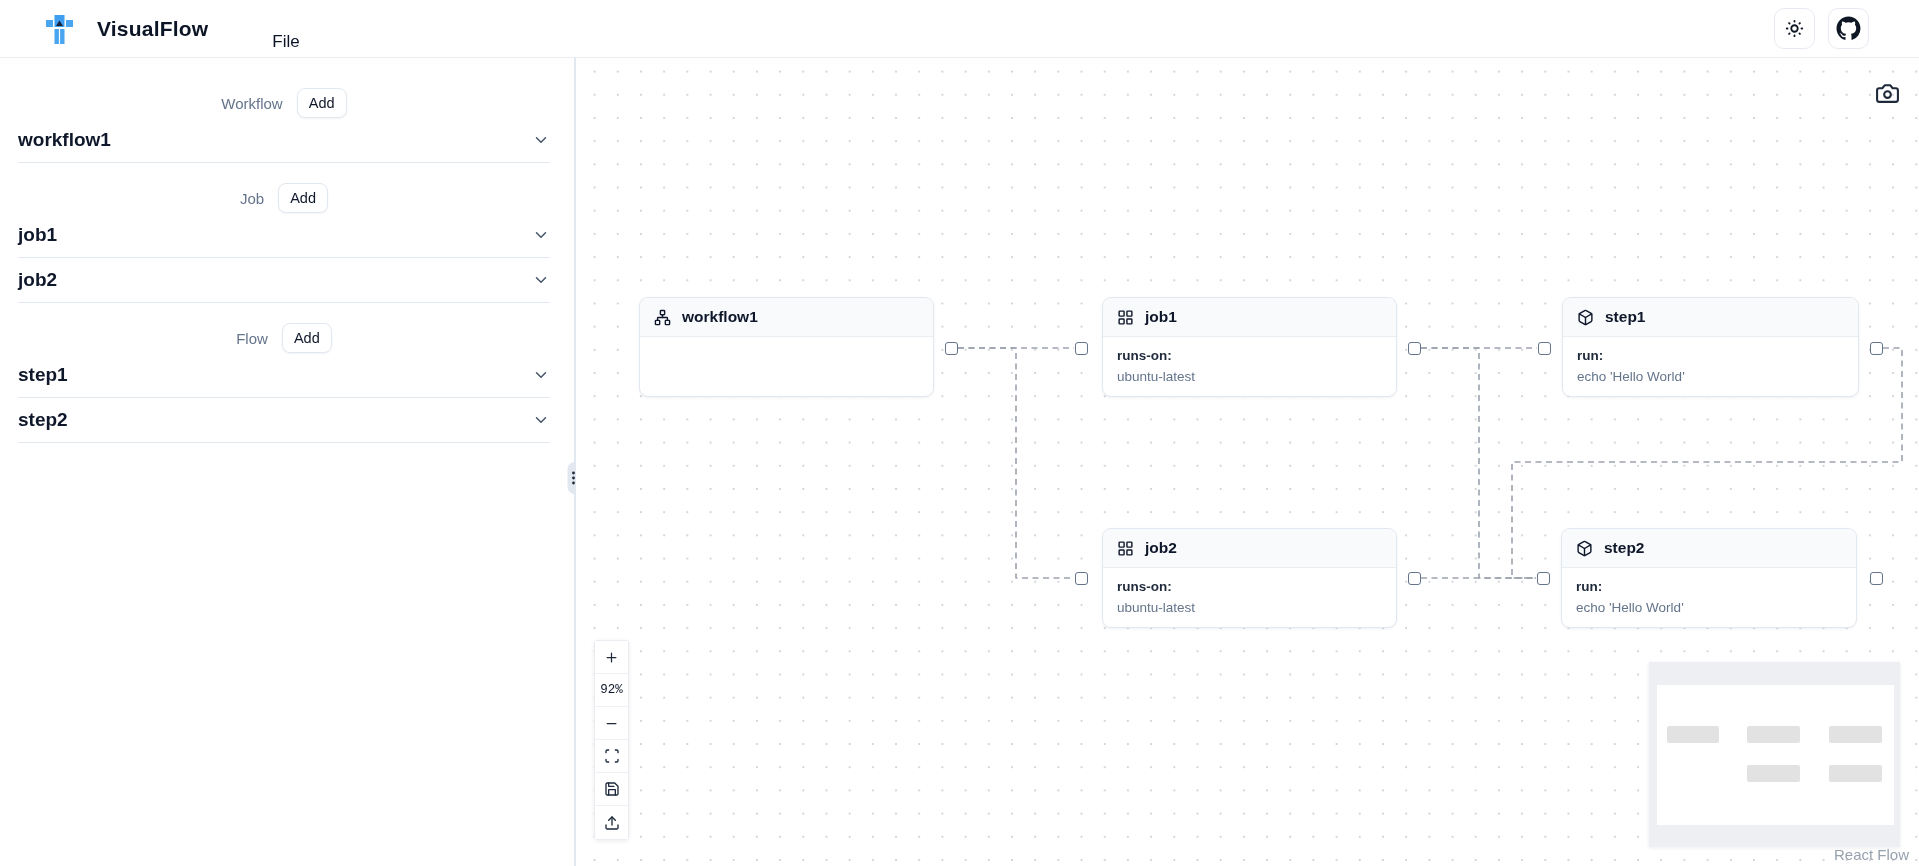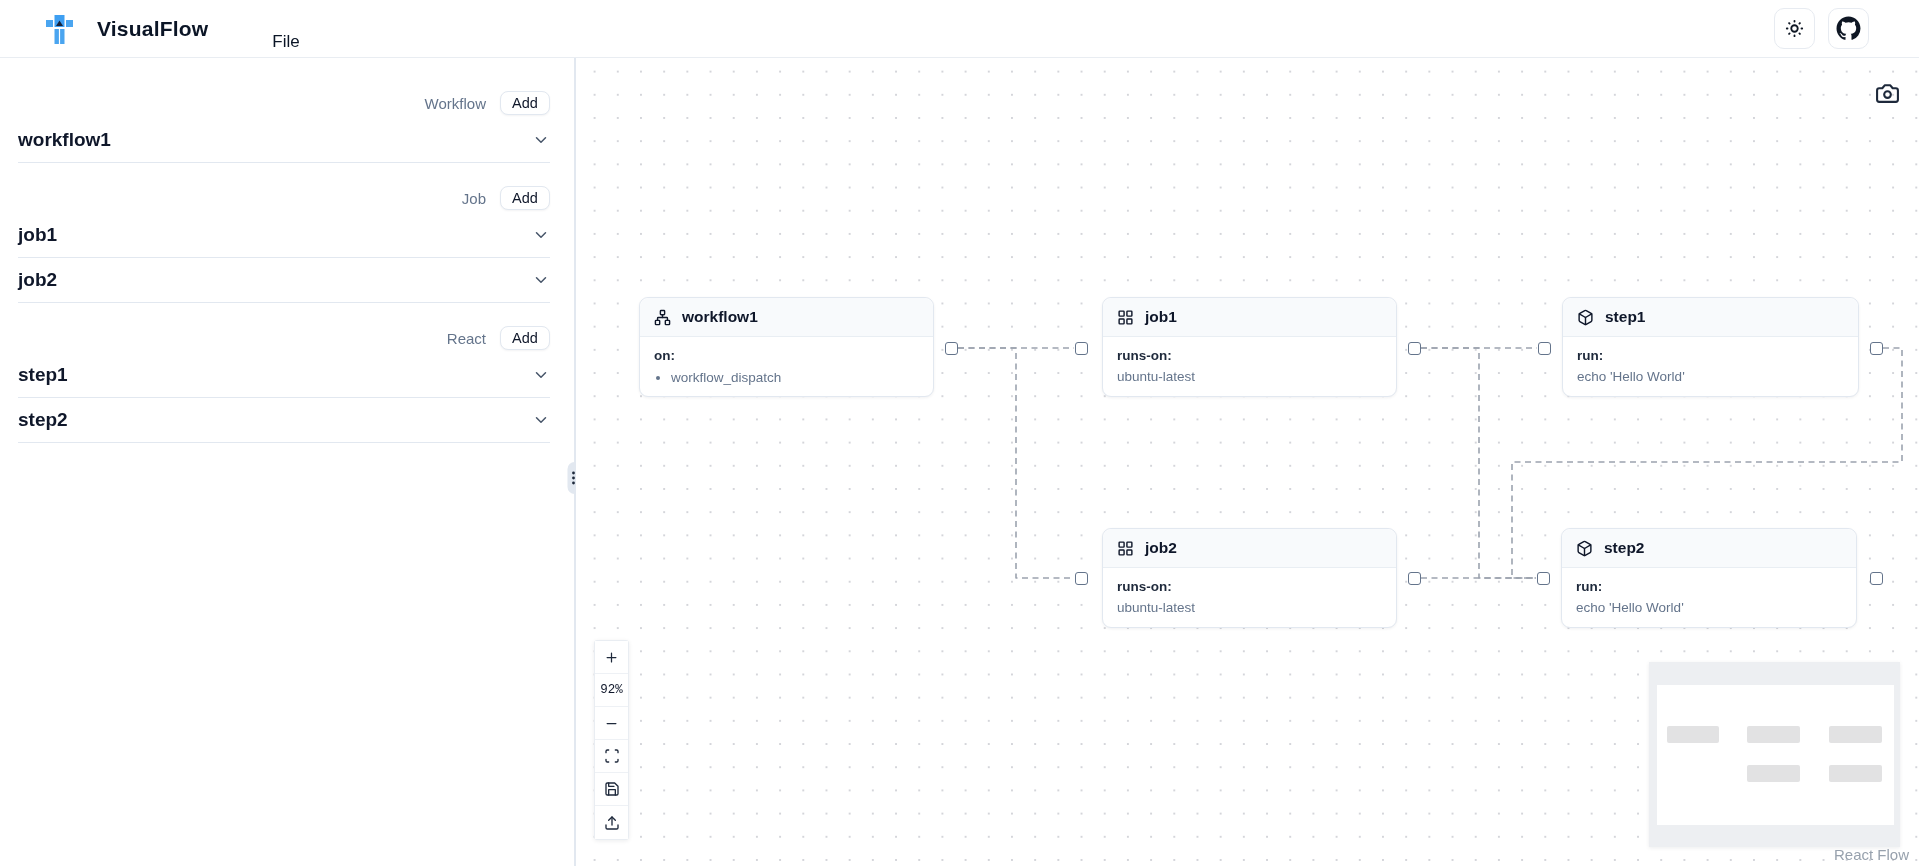--- a/index.html
+++ b/index.html
@@ -16,23 +16,23 @@
   .menu-item { font-size:17px; color:#0b1526; background:none; border:none; cursor:pointer; font-family:inherit; }
   .header-actions { margin-left:auto; display:flex; gap:13px; }
   .icon-btn { width:41px; height:41px; border:1px solid #e7ebf1; border-radius:10px; background:#fff; display:flex; align-items:center; justify-content:center; cursor:pointer; color:#0f1724; }
 
   
   .main { flex:1; display:flex; min-height:0; }
 
   
   .sidebar { flex:0 0 574px; width:574px; padding:30px 24px 0 18px; background:#fff; }
   .section:not(:first-child) { margin-top:20px; }
-  .sec-head { display:flex; align-items:center; justify-content:flex-end; height:30px;gap:14px; }
+  .sec-head { display:flex; align-items:center; justify-content:center; height:30px;gap:14px; }
   .sec-label { font-size:15px; color:#64748b; }
-  .add-btn { width:50px; height:24px; border:1px solid #e2e8f0; background:#fff; border-radius:8px; font-size:14.5px; font-weight:500; color:#0f172a; box-shadow:0 1px 2px rgba(16,24,40,.05); cursor:pointer; font-family:inherit; }
+  .add-btn { width:50px; height:30px; border:1px solid #e2e8f0; background:#fff; border-radius:8px; font-size:14.5px; font-weight:500; color:#0f172a; box-shadow:0 1px 2px rgba(16,24,40,.05); cursor:pointer; font-family:inherit; }
   .item-row { display:flex; align-items:center; justify-content:space-between; height:45px; border-bottom:1px solid #e2e8f0; cursor:pointer; }
   .item-label { font-size:19px; font-weight:700; color:#0f172a; }
   .item-chevron { color:#475569; display:flex; }
 
   
   .resizer { flex:0 0 2px; width:2px; background:#e2e8f0; position:relative; cursor:col-resize; }
   .grip { position:absolute; left:50%; top:404px; transform:translateX(-50%); width:15px; height:32px; background:#e2e8f0; border-radius:7px; display:flex; align-items:center; justify-content:center; color:#1e293b; }
 
   
   .canvas { flex:1; position:relative; overflow:hidden; background-color:#fff;
@@ -138,21 +138,21 @@
             <span class="item-label">job2</span>
             <span class="item-chevron">
               <svg width="18" height="18" viewBox="0 0 24 24" fill="none" stroke="currentColor" stroke-width="2" stroke-linecap="round" stroke-linejoin="round">
                 <path d="m6 9 6 6 6-6"></path>
               </svg>
             </span>
           </div>
         </div>
         <div class="section">
           <div class="sec-head">
-            <span class="sec-label">React</span>
+            <span class="sec-label">Flow</span>
             <button class="add-btn">Add</button>
           </div>
           <div class="item-row">
             <span class="item-label">step1</span>
             <span class="item-chevron">
               <svg width="18" height="18" viewBox="0 0 24 24" fill="none" stroke="currentColor" stroke-width="2" stroke-linecap="round" stroke-linejoin="round">
                 <path d="m6 9 6 6 6-6"></path>
               </svg>
             </span>
           </div>
@@ -261,26 +261,20 @@
               <svg width="17" height="17" viewBox="0 0 24 24" fill="none" stroke="currentColor" stroke-width="2" stroke-linecap="round" stroke-linejoin="round">
                 <rect x="9" y="2" width="6" height="6" rx="1"></rect>
                 <rect x="2" y="16" width="6" height="6" rx="1"></rect>
                 <rect x="16" y="16" width="6" height="6" rx="1"></rect>
                 <path d="M5 16v-3a1 1 0 0 1 1-1h12a1 1 0 0 1 1 1v3"></path>
                 <path d="M12 12V8"></path>
               </svg>
             </span>
             <span class="node-title">workflow1</span>
           </div>
-          <div class="node-body">
-            <div class="field-label">on:</div>
-            <ul>
-              <li>workflow_dispatch</li>
-            </ul>
-          </div>
         </div>
         <div class="handle" style="left: 368.5px; top: 283.5px;"></div>
         <div class="flow-node" style="left: 526px; top: 239px; width: 295px; height: 100px;">
           <div class="node-header">
             <span style="display: flex;">
               <svg width="17" height="17" viewBox="0 0 24 24" fill="none" stroke="currentColor" stroke-width="2" stroke-linecap="round" stroke-linejoin="round">
                 <rect x="3" y="3" width="7" height="7" rx="1"></rect>
                 <rect x="14" y="3" width="7" height="7" rx="1"></rect>
                 <rect x="3" y="14" width="7" height="7" rx="1"></rect>
                 <rect x="14" y="14" width="7" height="7" rx="1"></rect>

